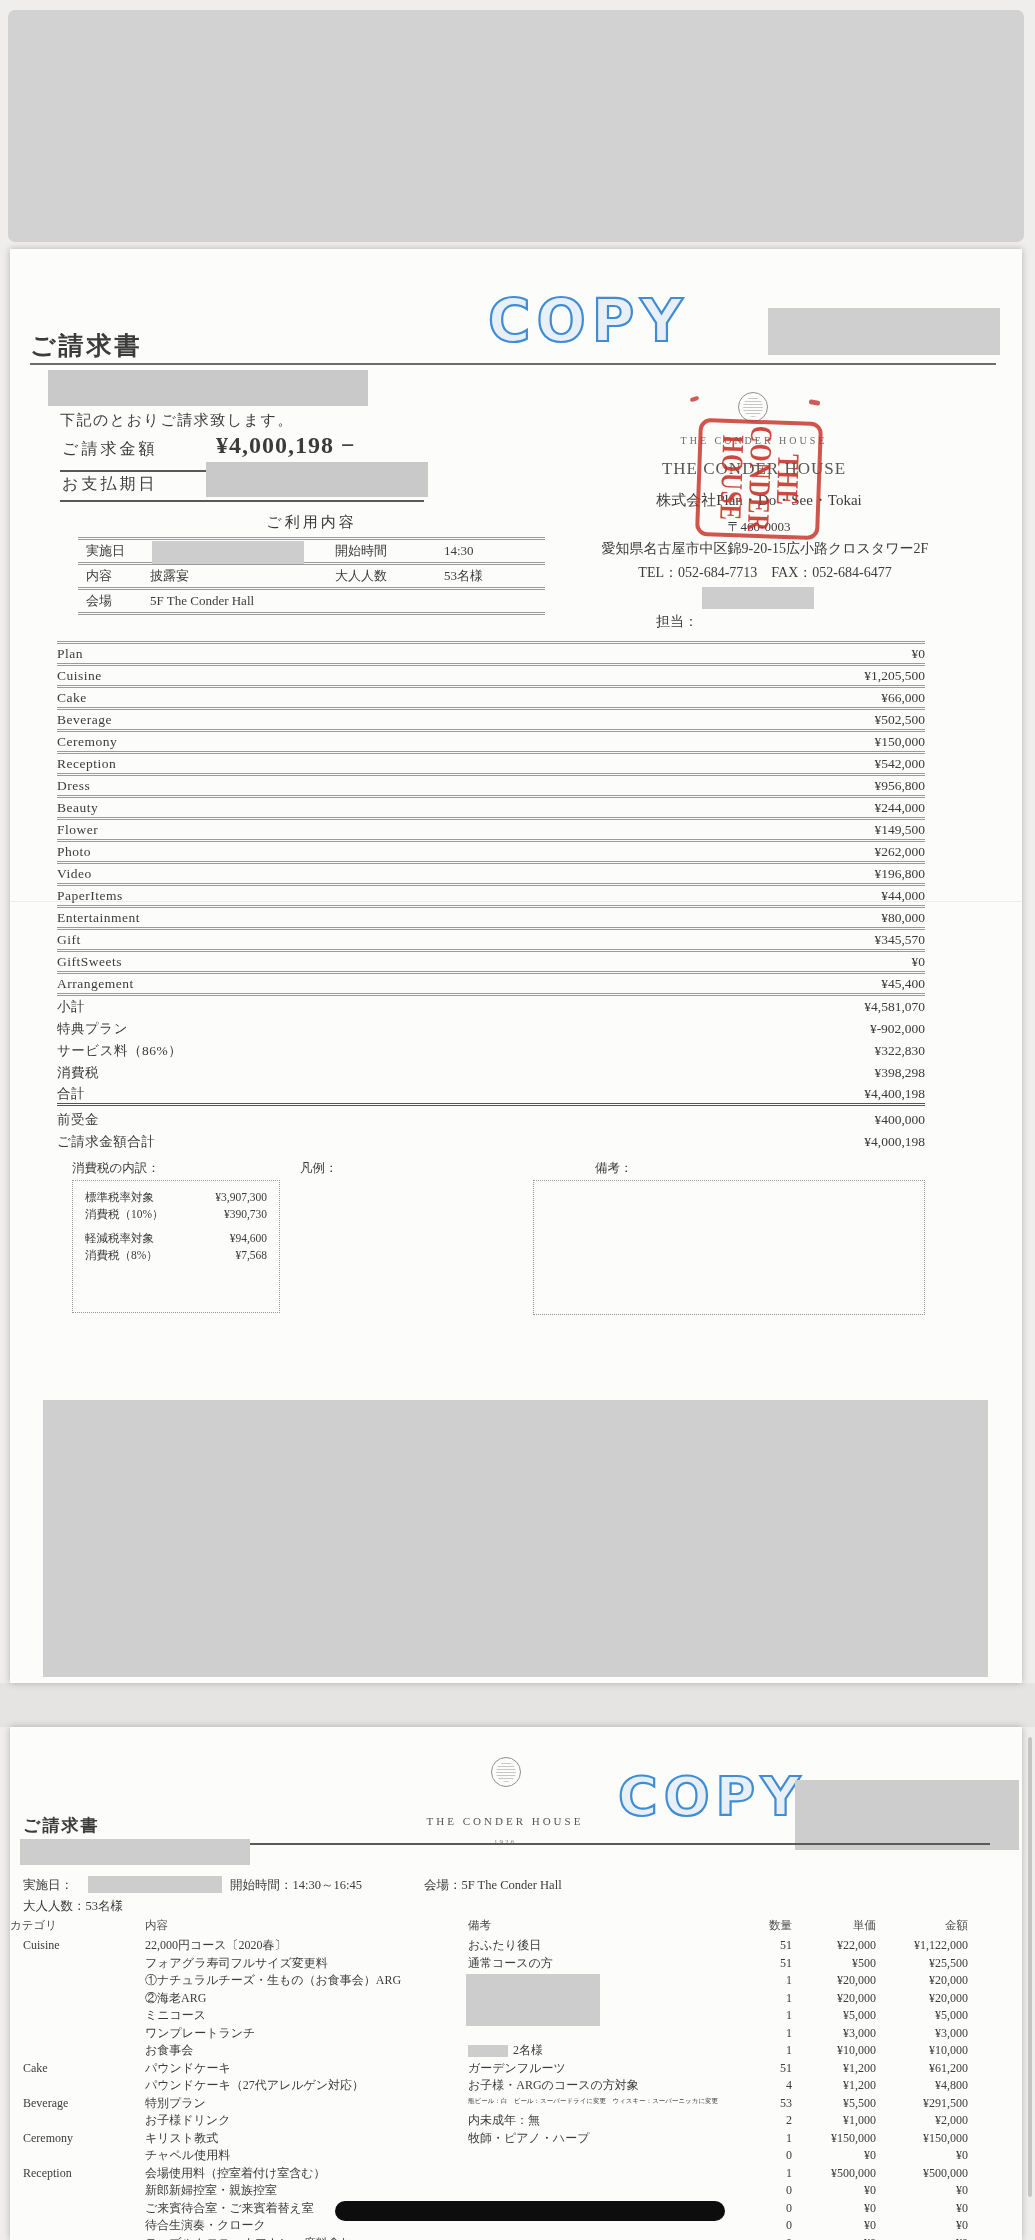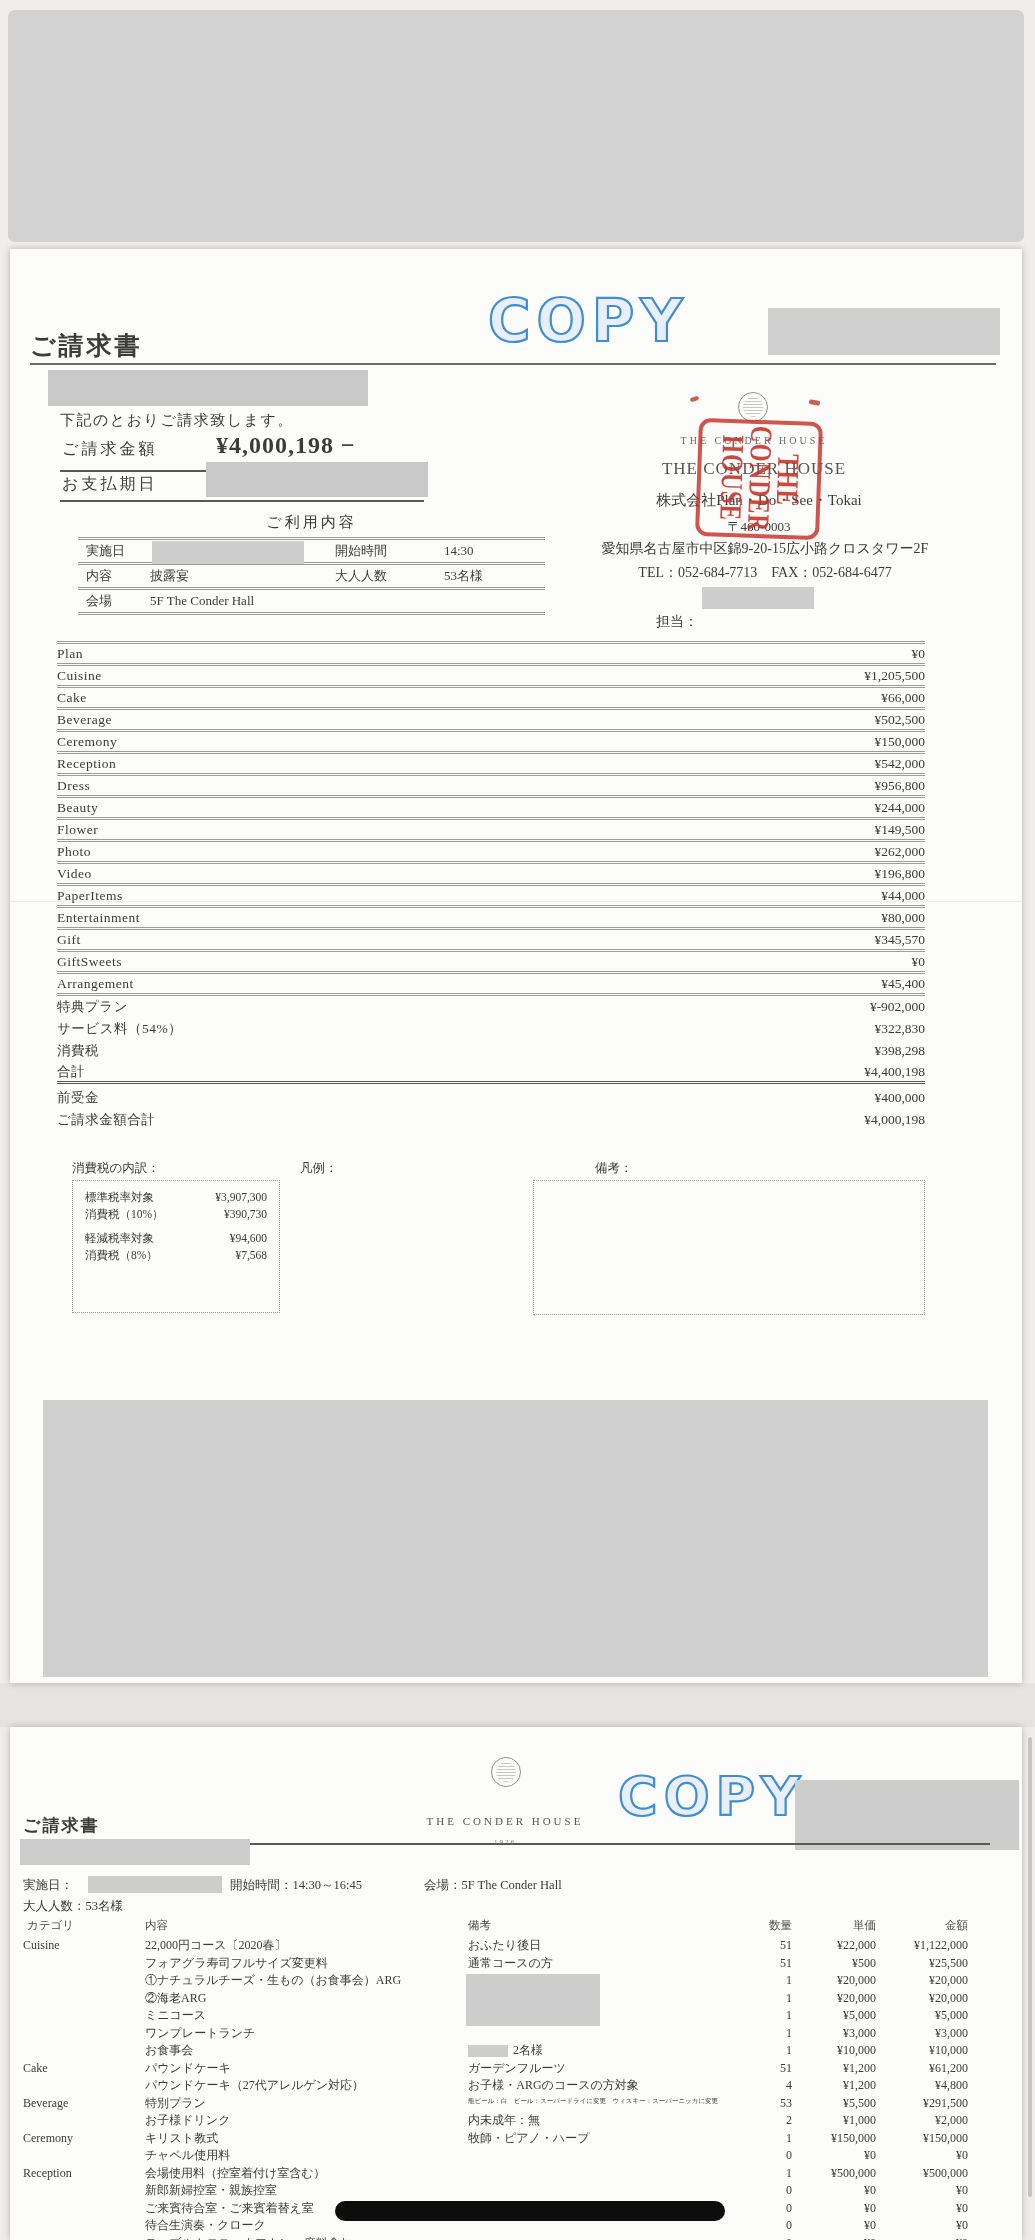--- a/index.html
+++ b/index.html
@@ -97,21 +97,21 @@
   #p2-title{left:13px;top:87px;font-size:17px;font-weight:bold;letter-spacing:2px;}
   #p2-rule{left:13px;top:116px;width:967px;border-top:2px solid #5a5a5a;height:0;}
   #p2-recipient-redaction{left:10px;top:112px;width:230px;height:26px;background:#cdcdcd;}
   .p2info{font-size:12.5px;}
   #p2-date-label{left:13px;top:150px;}
   #p2-date-redaction{left:78px;top:149px;width:134px;height:17px;background:#cdcdcd;}
   #p2-time{left:220px;top:150px;}
   #p2-venue{left:414px;top:150px;}
   #p2-adults{left:13px;top:171px;}
   .p2h{position:absolute;top:191px;font-size:11.5px;color:#4a4a4a;}
-  #p2h-cat{left:17px;} #p2h-desc{left:135px;} #p2h-note{left:458px;}
+  #p2h-cat{left:0;} #p2h-desc{left:135px;} #p2h-note{left:458px;}
   #p2h-qty{right:230px;} #p2h-unit{right:146px;} #p2h-amt{right:54px;}
   #p2-rows{left:0;top:210px;width:1012px;}
   .p2row{position:relative;height:17.5px;line-height:17.5px;font-size:12px;}
   .p2cat{position:absolute;left:13px;}
   .p2desc{position:absolute;left:135px;white-space:nowrap;}
   .p2note{position:absolute;left:458px;white-space:nowrap;}
   .p2note.small{font-size:6.5px;line-height:7px;width:300px;white-space:normal;top:2px;}
   .p2qty{position:absolute;right:230px;}
   .p2unit{position:absolute;right:146px;}
   .p2amt{position:absolute;right:54px;}
@@ -195,22 +195,23 @@
       <div class="p1row"><span class="p1lbl">Flower</span><span class="p1val">¥149,500</span></div>
       <div class="p1row"><span class="p1lbl">Photo</span><span class="p1val">¥262,000</span></div>
       <div class="p1row"><span class="p1lbl">Video</span><span class="p1val">¥196,800</span></div>
       <div class="p1row"><span class="p1lbl">PaperItems</span><span class="p1val">¥44,000</span></div>
       <div class="p1row"><span class="p1lbl">Entertainment</span><span class="p1val">¥80,000</span></div>
       <div class="p1row"><span class="p1lbl">Gift</span><span class="p1val">¥345,570</span></div>
       <div class="p1row"><span class="p1lbl">GiftSweets</span><span class="p1val">¥0</span></div>
       <div class="p1row"><span class="p1lbl">Arrangement</span><span class="p1val">¥45,400</span></div>
     </div>
   <div class="abs" id="p1-summary">
+      <div class="p1srow"><span class="p1lbl">小計</span><span class="p1val">¥4,581,070</span></div>
       <div class="p1srow"><span class="p1lbl">特典プラン</span><span class="p1val">¥-902,000</span></div>
-      <div class="p1srow"><span class="p1lbl">サービス料（54%）</span><span class="p1val">¥322,830</span></div>
+      <div class="p1srow"><span class="p1lbl">サービス料（86%）</span><span class="p1val">¥322,830</span></div>
       <div class="p1srow"><span class="p1lbl">消費税</span><span class="p1val">¥398,298</span></div>
       <div class="p1srow total"><span class="p1lbl">合計</span><span class="p1val">¥4,400,198</span></div>
       <div class="p1srow"><span class="p1lbl">前受金</span><span class="p1val">¥400,000</span></div>
       <div class="p1srow"><span class="p1lbl">ご請求金額合計</span><span class="p1val">¥4,000,198</span></div>
     </div>
 
   <div class="abs taxlabel" id="tax-b-label">消費税の内訳：</div>
   <div class="abs taxlabel" id="tax-l-label">凡例：</div>
   <div class="abs taxlabel" id="tax-n-label">備考：</div>
   <div class="abs dotted" id="tax-box1">

